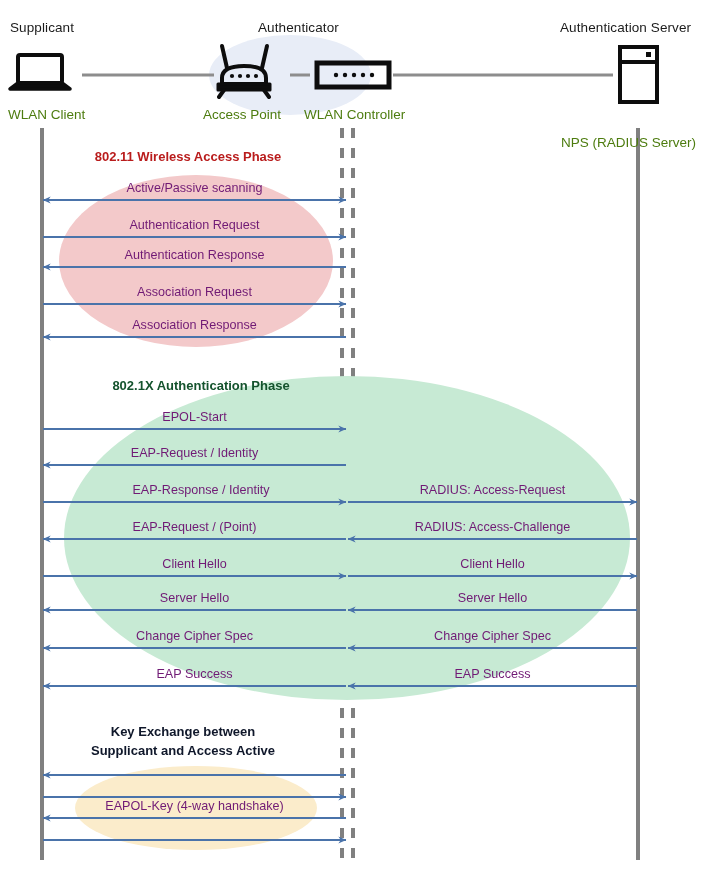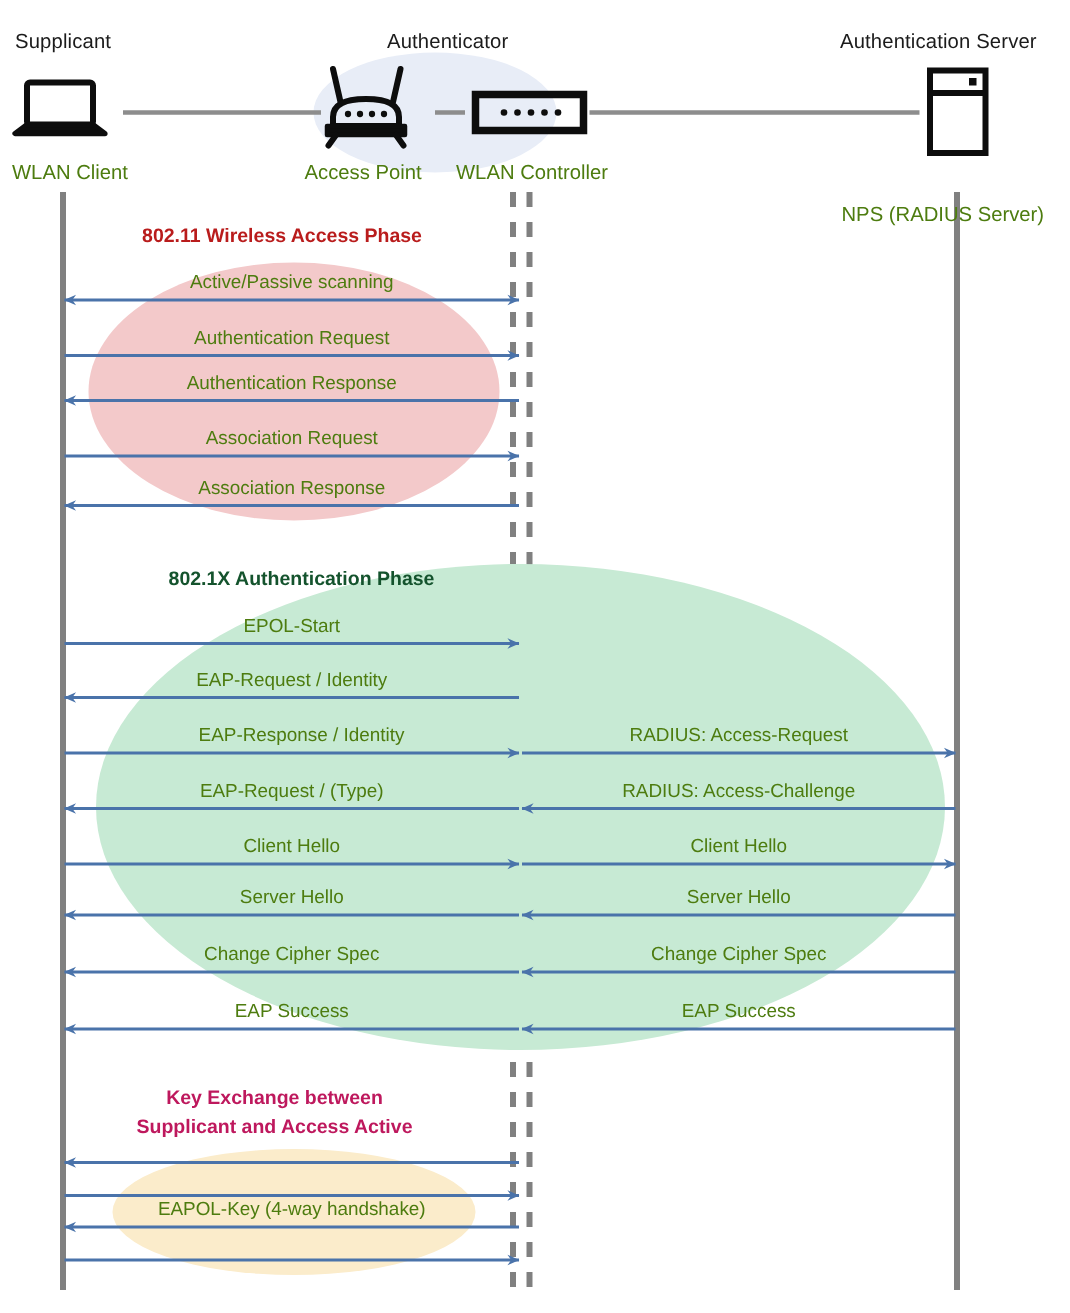--- a/index.html
+++ b/index.html
@@ -16,21 +16,21 @@
     letter-spacing:0.1px;
   }
   .node-label{
     position:absolute;font-size:13.5px;color:#4d7c0f;white-space:nowrap;
   }
   .phase-label{
     position:absolute;font-size:13px;font-weight:bold;white-space:nowrap;
     text-align:center;line-height:19px;
   }
   .msg-label{
-    position:absolute;font-size:12.6px;color:#4d7c0f;white-space:nowrap;
+    position:absolute;font-size:12.6px;color:#701a75;white-space:nowrap;
     text-align:center;transform:translateX(-50%);
   }
 </style>
 </head>
 <body>
 
 <div id="stage">
 
   <svg id="diagram" viewBox="0 0 713 875">
     <defs>
@@ -136,34 +136,34 @@
       <div class="msg-label" style="left: 194.5px; top: 218px;">Authentication Request</div>
       <div class="msg-label" style="left: 194.5px; top: 248px;">Authentication Response</div>
       <div class="msg-label" style="left: 194.5px; top: 285px;">Association Request</div>
       <div class="msg-label" style="left: 194.5px; top: 318px;">Association Response</div>
       <div class="phase-label" style="left: 188px; top: 147px; color: #b91c1c; transform: translateX(-50%);">
         <div>802.11 Wireless Access Phase</div>
       </div>
       <div class="msg-label" style="left: 194.5px; top: 410px;">EPOL-Start</div>
       <div class="msg-label" style="left: 194.5px; top: 446px;">EAP-Request / Identity</div>
       <div class="msg-label" style="left: 201px; top: 483px;">EAP-Response / Identity</div>
-      <div class="msg-label" style="left: 194.5px; top: 520px;">EAP-Request / (Type)</div>
+      <div class="msg-label" style="left: 194.5px; top: 520px;">EAP-Request / (Point)</div>
       <div class="msg-label" style="left: 194.5px; top: 557px;">Client Hello</div>
       <div class="msg-label" style="left: 194.5px; top: 591px;">Server Hello</div>
       <div class="msg-label" style="left: 194.5px; top: 629px;">Change Cipher Spec</div>
       <div class="msg-label" style="left: 194.5px; top: 667px;">EAP Success</div>
       <div class="msg-label" style="left: 492.5px; top: 483px;">RADIUS: Access-Request</div>
       <div class="msg-label" style="left: 492.5px; top: 520px;">RADIUS: Access-Challenge</div>
       <div class="msg-label" style="left: 492.5px; top: 557px;">Client Hello</div>
       <div class="msg-label" style="left: 492.5px; top: 591px;">Server Hello</div>
       <div class="msg-label" style="left: 492.5px; top: 629px;">Change Cipher Spec</div>
       <div class="msg-label" style="left: 492.5px; top: 667px;">EAP Success</div>
       <div class="phase-label" style="left: 201px; top: 376px; color: #14532d; transform: translateX(-50%);">
         <div>802.1X Authentication Phase</div>
       </div>
       <div class="msg-label" style="left: 194.5px; top: 799px;">EAPOL-Key (4-way handshake)</div>
-      <div class="phase-label" style="left: 183px; top: 722px; color: #be185d; transform: translateX(-50%);">
+      <div class="phase-label" style="left: 183px; top: 722px; color: #0f172a; transform: translateX(-50%);">
         <div>Key Exchange between</div>
         <div>Supplicant and Access Active</div>
       </div>
     </div>
 
 </div>
 
 </body></html>

